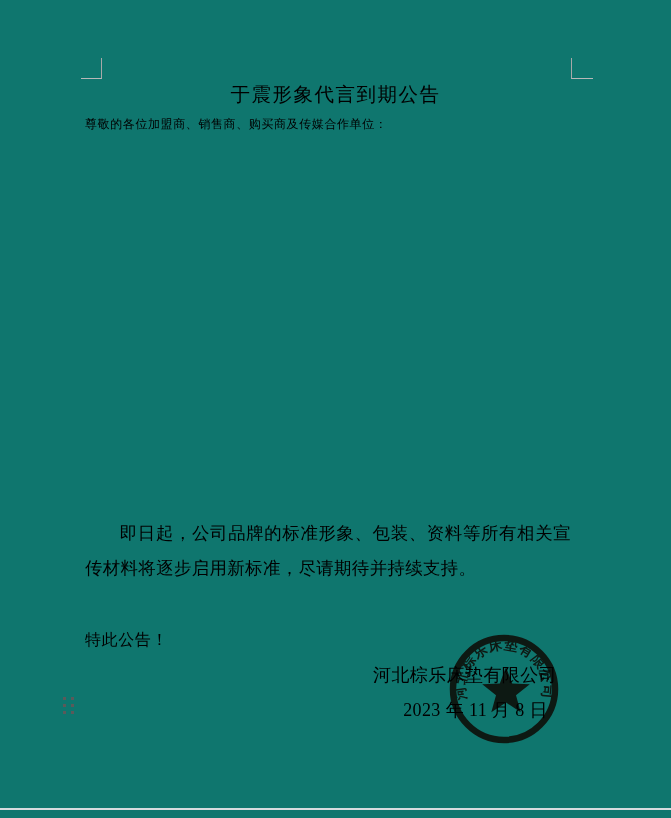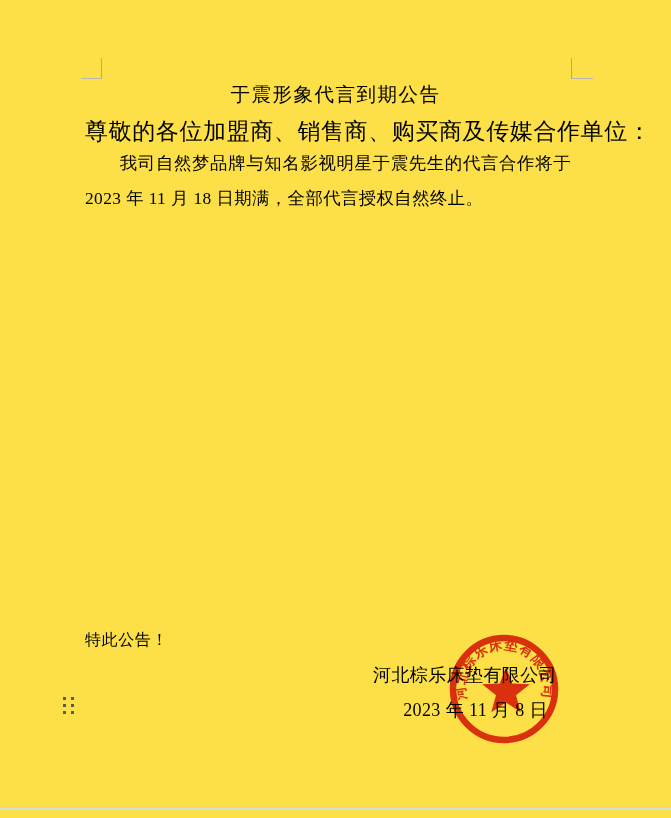--- a/index.html
+++ b/index.html
@@ -11,21 +11,21 @@
     width: 671px;
     height: 818px;
     position: relative;
     overflow: hidden;
     font-family: "Liberation Serif", "DejaVu Serif", serif;
     color: #000000;
   }
   .page {
     position: absolute;
     inset: 0;
-    background: #fde047;
+    background: #0f766e;
   }
   
   .crop-mark-tl {
     position: absolute;
     left: 81px;
     top: 58px;
     width: 20px;
     height: 20px;
     border-right: 1.5px solid #a8a8a8;
     border-bottom: 1.5px solid #b8b8b8;
@@ -46,21 +46,21 @@
     width: 671px;
     text-align: center;
     font-size: 19.5px;
     letter-spacing: 1.5px;
     white-space: nowrap;
   }
   .salutation {
     position: absolute;
     left: 85px;
     top: 116px;
-    font-size: 23px;
+    font-size: 12px;
     letter-spacing: 0.6px;
     white-space: nowrap;
     text-align: right;
   }
   .para {
     position: absolute;
     left: 85px;
     width: 486px;
     font-size: 17.4px;
     letter-spacing: 0.4px;
@@ -143,21 +143,21 @@
 
 <div class="page">
 
   <div class="crop-mark-tl"></div>
   <div class="crop-mark-tr"></div>
 
   <div class="doc-title">于震形象代言到期公告</div>
 
   <div class="salutation">尊敬的各位加盟商、销售商、购买商及传媒合作单位：</div>
 
-  <div class="para para-1">我司自然梦品牌与知名影视明星于震先生的代言合作将于 2023 年 11 月 18 日期满，全部代言授权自然终止。</div>
+  <div class="para para-3">即日起，公司品牌的标准形象、包装、资料等所有相关宣传材料将逐步启用新标准，尽请期待并持续支持。</div>
 
   <div class="closing">特此公告！</div>
 
   <div class="sig-company">河北棕乐床垫有限公司</div>
   <div class="sig-date">2023 年 11 月 8 日</div>
 
   <div class="dots-handle">
     <span></span>
       <span></span>
     <span></span>

